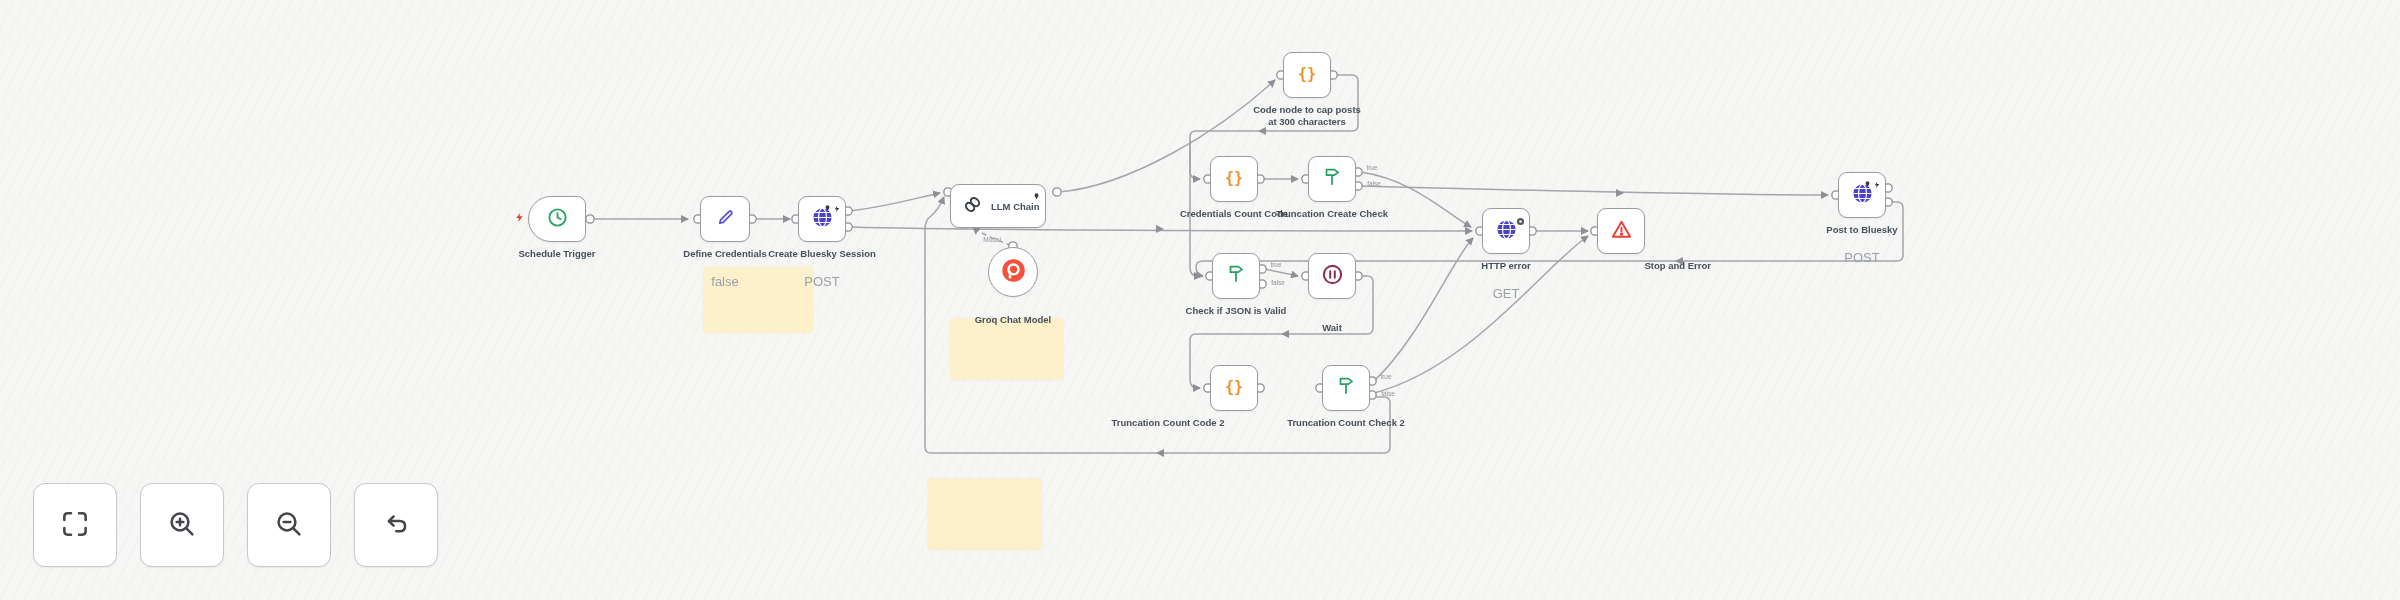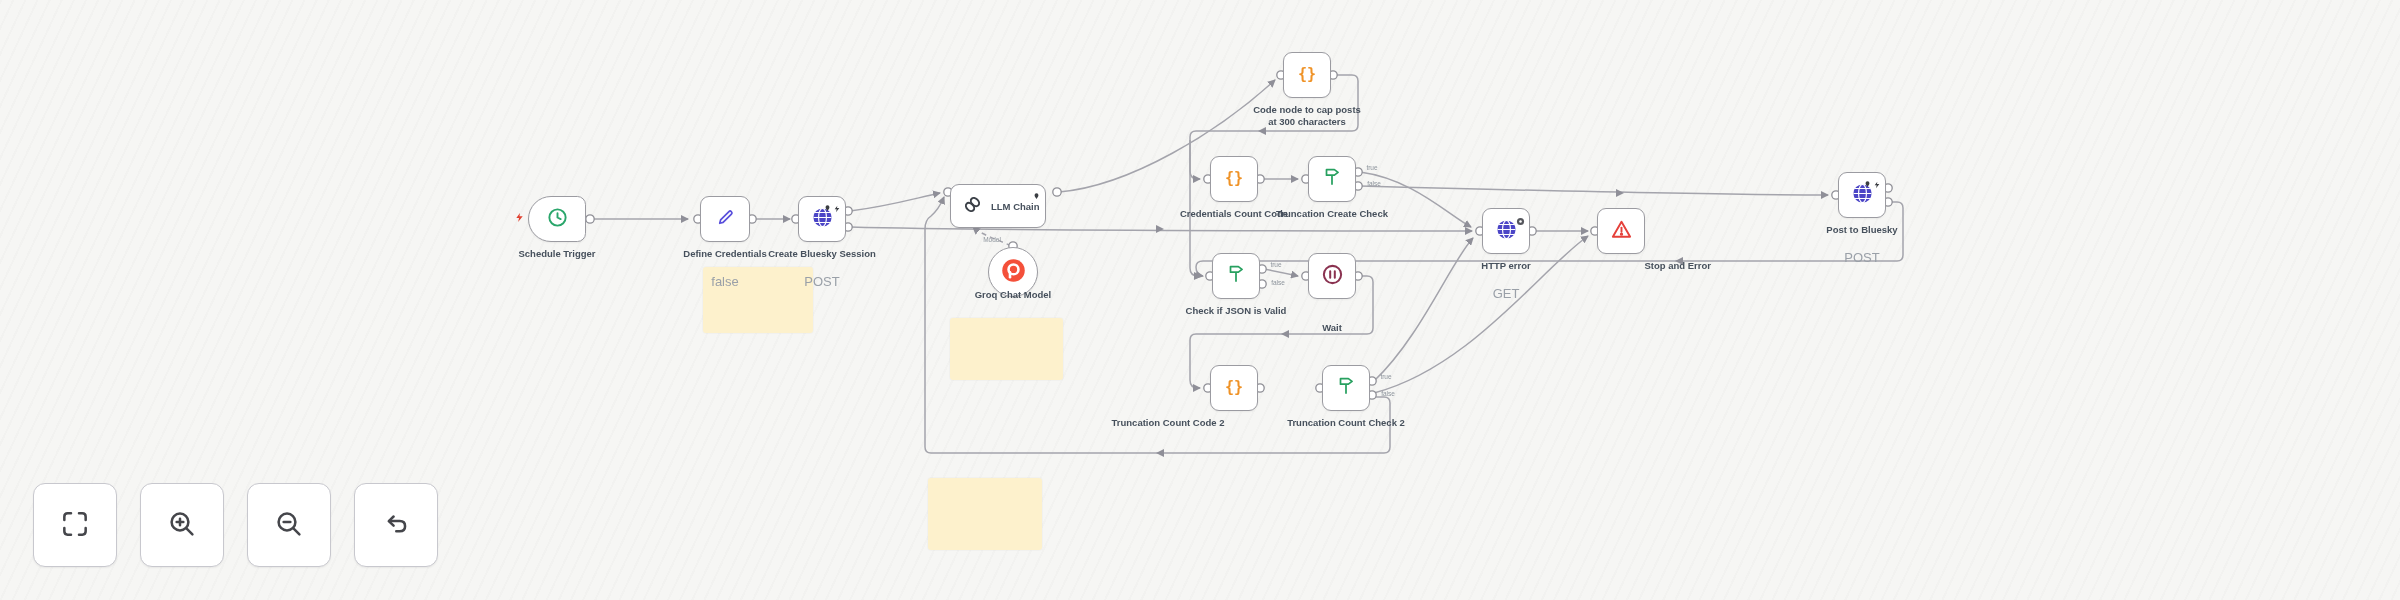--- a/index.html
+++ b/index.html
@@ -159,21 +159,21 @@
             </svg></span>
         </span>
       </div>
       <div class="node circle" style="left:988px;top:247px;width:50px;height:50px;">
         <span><svg width="27" height="27" viewBox="0 0 24 24">
             <circle cx="12" cy="12" r="10" fill="#f4503a"></circle>
             <circle cx="12" cy="11" r="4.4" fill="none" stroke="#ffffff" stroke-width="2.3"></circle>
             <path d="M8.9 13.5 V18" stroke="#ffffff" stroke-width="2.3" stroke-linecap="round"></path>
           </svg></span>
       </div>
-      <div class="node-label" style="left:1013px;top:289px;"><span>Groq Chat Model</span></div>
+      <div class="node-label" style="left:1013px;top:314px;"><span>Groq Chat Model</span></div>
       <div class="node " style="left:1283px;top:52px;width:48px;height:46px;">
         <span><svg width="24" height="24" viewBox="0 0 24 24">
             <text x="12" y="17.5" text-anchor="middle" font-family="DejaVu Sans Mono, monospace" font-size="15" font-weight="bold" fill="#ef9226">{}</text>
           </svg></span>
       </div>
       <div class="node-label" style="left:1307px;top:104px;"><span>Code node to cap posts
 at 300 characters</span></div>
       <div class="node " style="left:1210px;top:156px;width:48px;height:46px;">
         <span><svg width="24" height="24" viewBox="0 0 24 24">
             <text x="12" y="17.5" text-anchor="middle" font-family="DejaVu Sans Mono, monospace" font-size="15" font-weight="bold" fill="#ef9226">{}</text>

